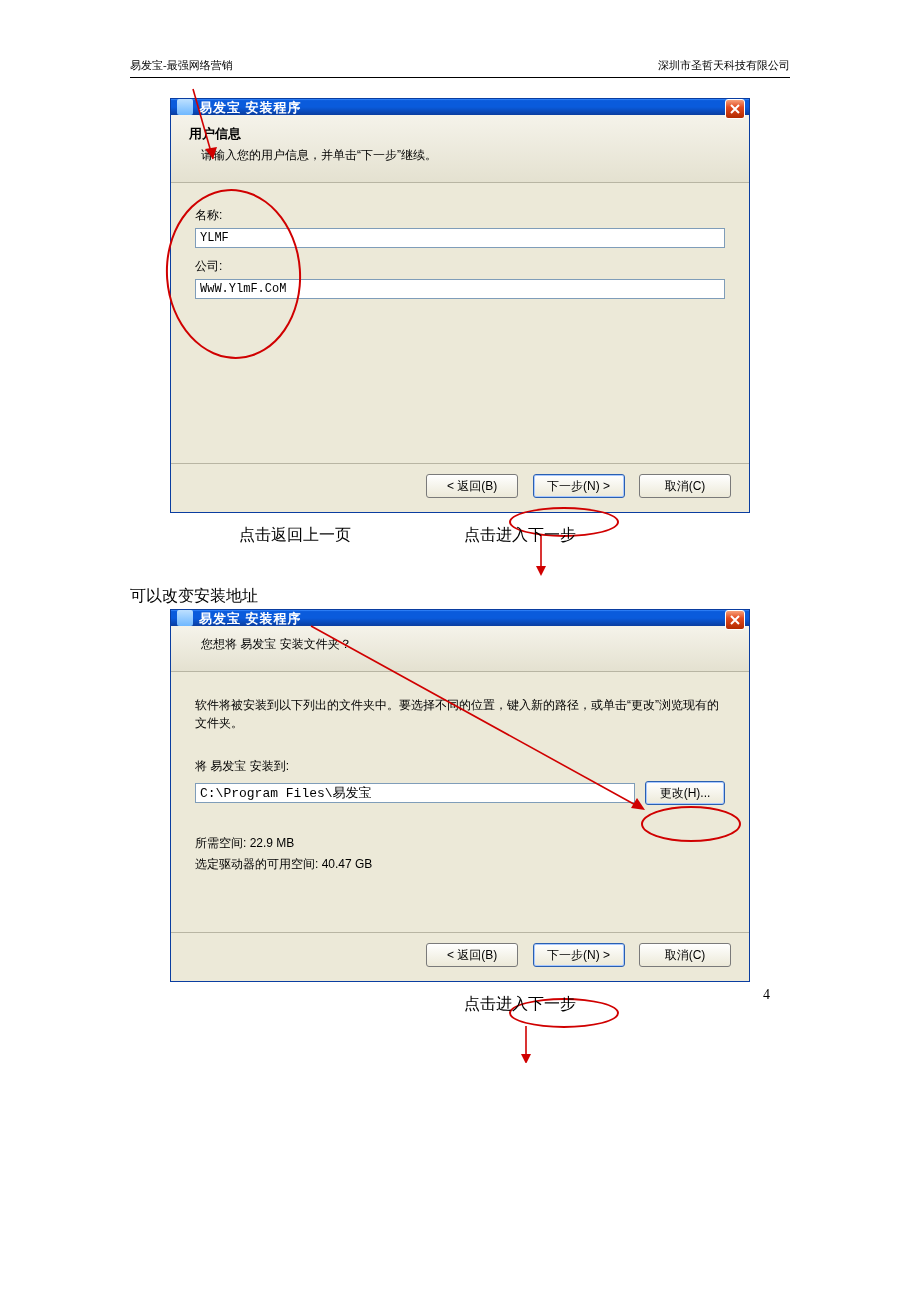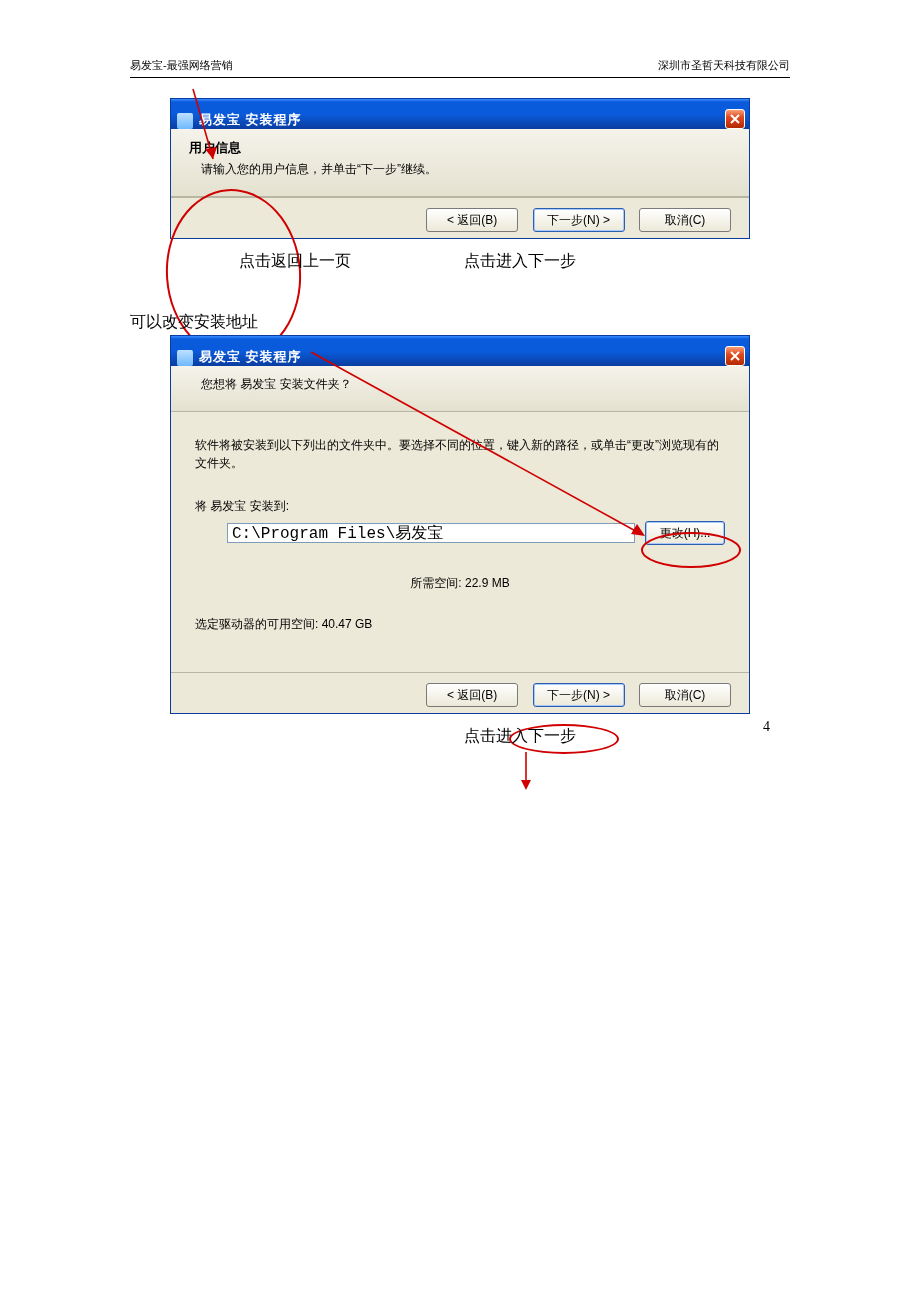--- a/index.html
+++ b/index.html
@@ -36,24 +36,24 @@
   
   .installer {
     width: 580px;
     margin: 0 auto 10px auto;
     border: 1px solid #0a3da0;
     background: #ece9d8;
     font-family: "SimSun","宋体",sans-serif;
     position: relative;
   }
   .titlebar {
-    height: 30px;
+    height: 16px;
     background: linear-gradient(to bottom,#3b8cff 0%,#0a5bdc 10%,#0a5bdc 50%,#0a3da0 100%);
     display: flex;
-    align-items: flex-end;
+    align-items: flex-start;
     padding: 0 4px 0 6px;
     color: #fff;
     position: relative;
   }
   .titlebar .ticon {
     width: 16px; height: 16px;
     background: linear-gradient(to bottom,#bde0ff,#6fb8ff);
     border-radius: 2px;
     margin-right: 6px;
     flex: 0 0 auto;
@@ -104,21 +104,21 @@
     background: #fff;
     font-family: "Courier New", monospace;
     font-size: 12px;
     padding: 1px 4px;
     margin-bottom: 10px;
     display: block;
   }
   .btn-row {
     border-top: 1px solid #b8b5a3;
     background: #ece9d8;
-    padding: 10px 18px 6px 18px;
+    padding: 10px 18px 14px 18px;
     text-align: right;
   }
   .wbtn {
     display: inline-block;
     min-width: 92px;
     height: 24px;
     line-height: 22px;
     font-size: 12px;
     background: linear-gradient(to bottom,#ffffff,#ece9d8);
     border: 1px solid #7a7a7a;
@@ -126,21 +126,21 @@
     margin-left: 10px;
     text-align: center;
     cursor: pointer;
     padding: 0 4px;
     font-family: "SimSun","宋体",sans-serif;
   }
   .wbtn.default { border: 1px solid #2a5fb0; box-shadow: inset 0 0 0 1px #a8c8ff; }
   .path-row { display:flex; align-items:center; gap:10px; margin-bottom:30px;}
   .path-input {
     flex:1; height:20px; border:1px solid #7f9db9; background:#fff;
-    font-family:"Courier New",monospace; font-size:16px; padding:1px 4px;margin-left:32px;
+    font-family:"Courier New",monospace; font-size:13px; padding:1px 4px;
   }
   .annot {
     font-size: 16px;
     color: #000;
     position: relative;
   }
   .annot-row {
     width: 580px;
     margin: 12px auto 8px auto;
     display: flex;
@@ -172,20 +172,26 @@
       <div class="close">
         <svg viewBox="0 0 10 10">
             <path d="M1 1 L9 9 M9 1 L1 9" stroke="#fff" stroke-width="2"></path>
           </svg>
       </div>
     </div>
     <div class="header-area">
       <div class="htitle">用户信息</div>
       <div class="hsub">请输入您的用户信息，并单击“下一步”继续。</div>
     </div>
+    <div class="body-area" style="min-height:280px;">
+      <div class="field-label">名称:</div>
+      <input class="field-input" value="YLMF" style="">
+      <div class="field-label">公司:</div>
+      <input class="field-input" value="WwW.YlmF.CoM" style="">
+    </div>
     <div class="btn-row">
       <button class="wbtn">&lt; 返回(B)</button>
       <button class="wbtn default">下一步(N) &gt;</button>
       <button class="wbtn">取消(C)</button>
     </div>
 
     <div class="ellipse" style="left:-5px; top:90px; width:135px; height:170px; transform:rotate(-4deg);"></div>
 
     <div class="ellipse" style="left:338px; top:408px; width:110px; height:30px;"></div>
 
@@ -221,21 +227,21 @@
     <div class="header-area">
       <div class="hsub">您想将 易发宝 安装文件夹？</div>
     </div>
     <div class="body-area" style="min-height:260px;">
       <div style="line-height:1.5;margin-bottom:26px;">软件将被安装到以下列出的文件夹中。要选择不同的位置，键入新的路径，或单击“更改”浏览现有的文件夹。</div>
       <div class="field-label" style="margin-bottom:6px;">将 易发宝 安装到:</div>
       <div class="path-row">
         <input class="path-input" value="C:\Program Files\易发宝" style="">
         <button class="wbtn default" style="min-width:80px;margin-left:0;">更改(H)...</button>
       </div>
-      <div style="margin-top:24px;margin-bottom:24px;text-align:center;">所需空间: 22.9 MB</div>
+      <div style="margin-top:24px;margin-bottom:4px;">所需空间: 22.9 MB</div>
       <div>选定驱动器的可用空间: 40.47 GB</div>
     </div>
     <div class="btn-row">
       <button class="wbtn">&lt; 返回(B)</button>
       <button class="wbtn default">下一步(N) &gt;</button>
       <button class="wbtn">取消(C)</button>
     </div>
 
     <div class="ellipse" style="left:470px; top:196px; width:100px; height:36px;"></div>
 

